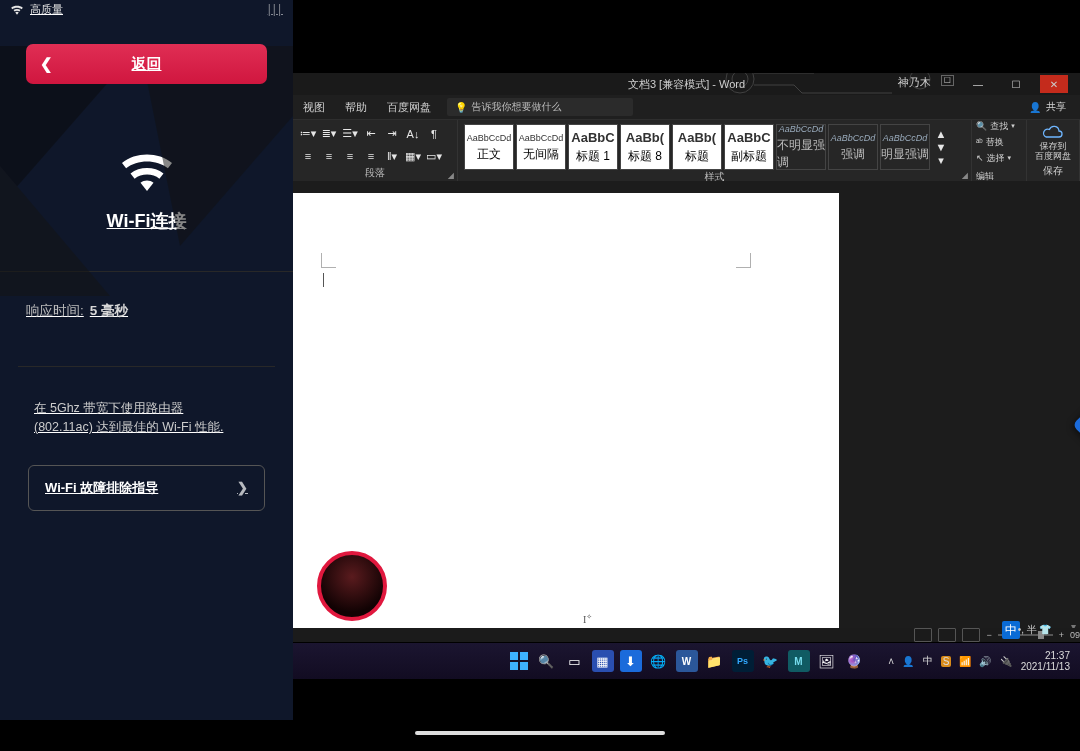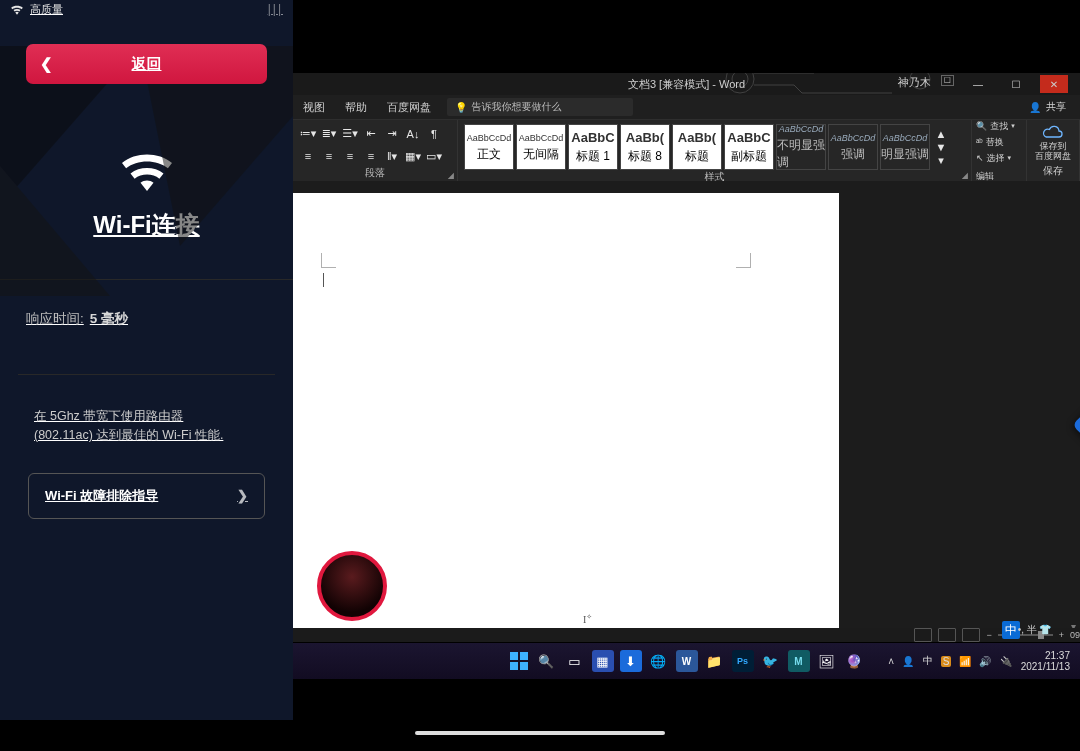--- a/index.html
+++ b/index.html
@@ -4,21 +4,21 @@
 <style>
   html,body{margin:0;padding:0;width:1080px;height:751px;background:#000;font-family:"Segoe UI","Microsoft YaHei",sans-serif;overflow:hidden;color:#fff;}
   
   #overlay{position:absolute;left:0;top:0;width:293px;height:720px;background:#0f172a;z-index:50;text-decoration:underline;}
   #status-bar{height:18px;padding:0 10px;display:flex;align-items:center;gap:6px;font-size:11px;color:#e5e5e5;}
   #status-bar .hamb{margin-left:auto;letter-spacing:2px;opacity:.5;font-size:12px;}
   #back-btn{position:relative;margin:26px 26px 0 26px;height:40px;border-radius:7px;background:linear-gradient(180deg,#e02e54,#d0163f);display:flex;align-items:center;justify-content:center;font-size:15px;font-weight:600;cursor:pointer;}
   #back-btn .chev{position:absolute;left:14px;font-size:15px;}
   #diag-triangles{position:absolute;top:46px;left:0;width:293px;height:250px;pointer-events:none;opacity:.5;}
   #wifi-hero{margin-top:65px;display:flex;flex-direction:column;align-items:center;}
-  #wifi-hero .title{margin-top:18px;font-size:24px;font-weight:600;}
+  #wifi-hero .title{margin-top:18px;font-size:18px;font-weight:600;}
   .sep{height:1px;background:#282828;margin:38px 0 0 0;}
   #stats{margin-top:30px;padding:0 26px;font-size:13.5px;color:#d7d7d7;display:flex;flex-direction:column;gap:22px;}
   .stat-row{display:flex;gap:6px;}
   .stat-row .k{color:#bbb;}
   .stat-row .v{font-weight:600;}
   .sep2{height:1px;background:#282828;margin:46px 18px 0 18px;}
   #tip{padding:0 34px;margin-top:32px;font-size:12.5px;color:#ccc;line-height:1.5;}
   #troubleshoot-btn{margin:28px 28px 0 28px;height:44px;border:1px solid #555;border-radius:6px;display:flex;align-items:center;padding:0 16px;font-size:13px;font-weight:600;cursor:pointer;}
   #troubleshoot-btn .chev{margin-left:auto;opacity:.7;}
   #home-bar{position:absolute;bottom:16px;left:50%;transform:translateX(-50%);width:250px;height:4px;border-radius:3px;background:#ddd;}

